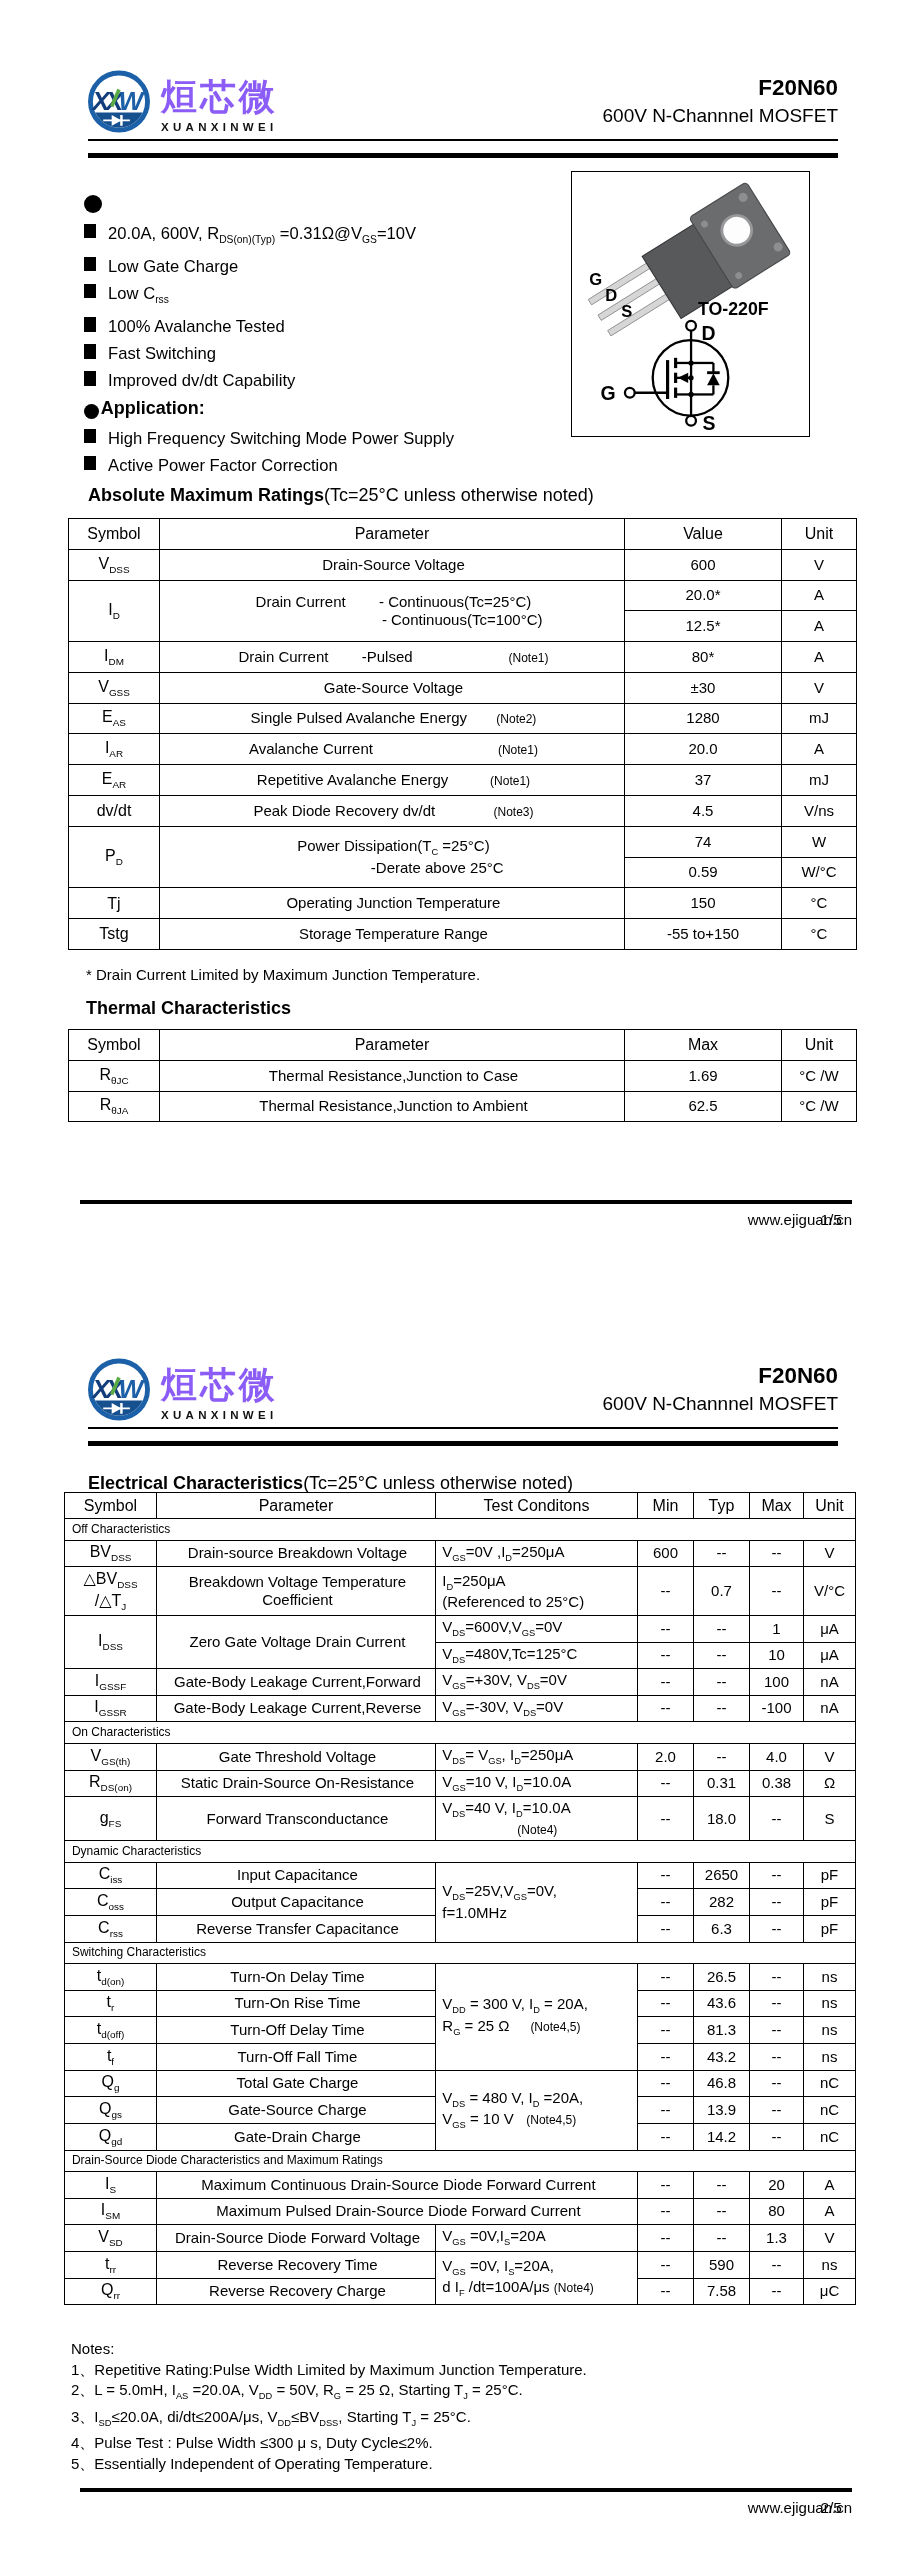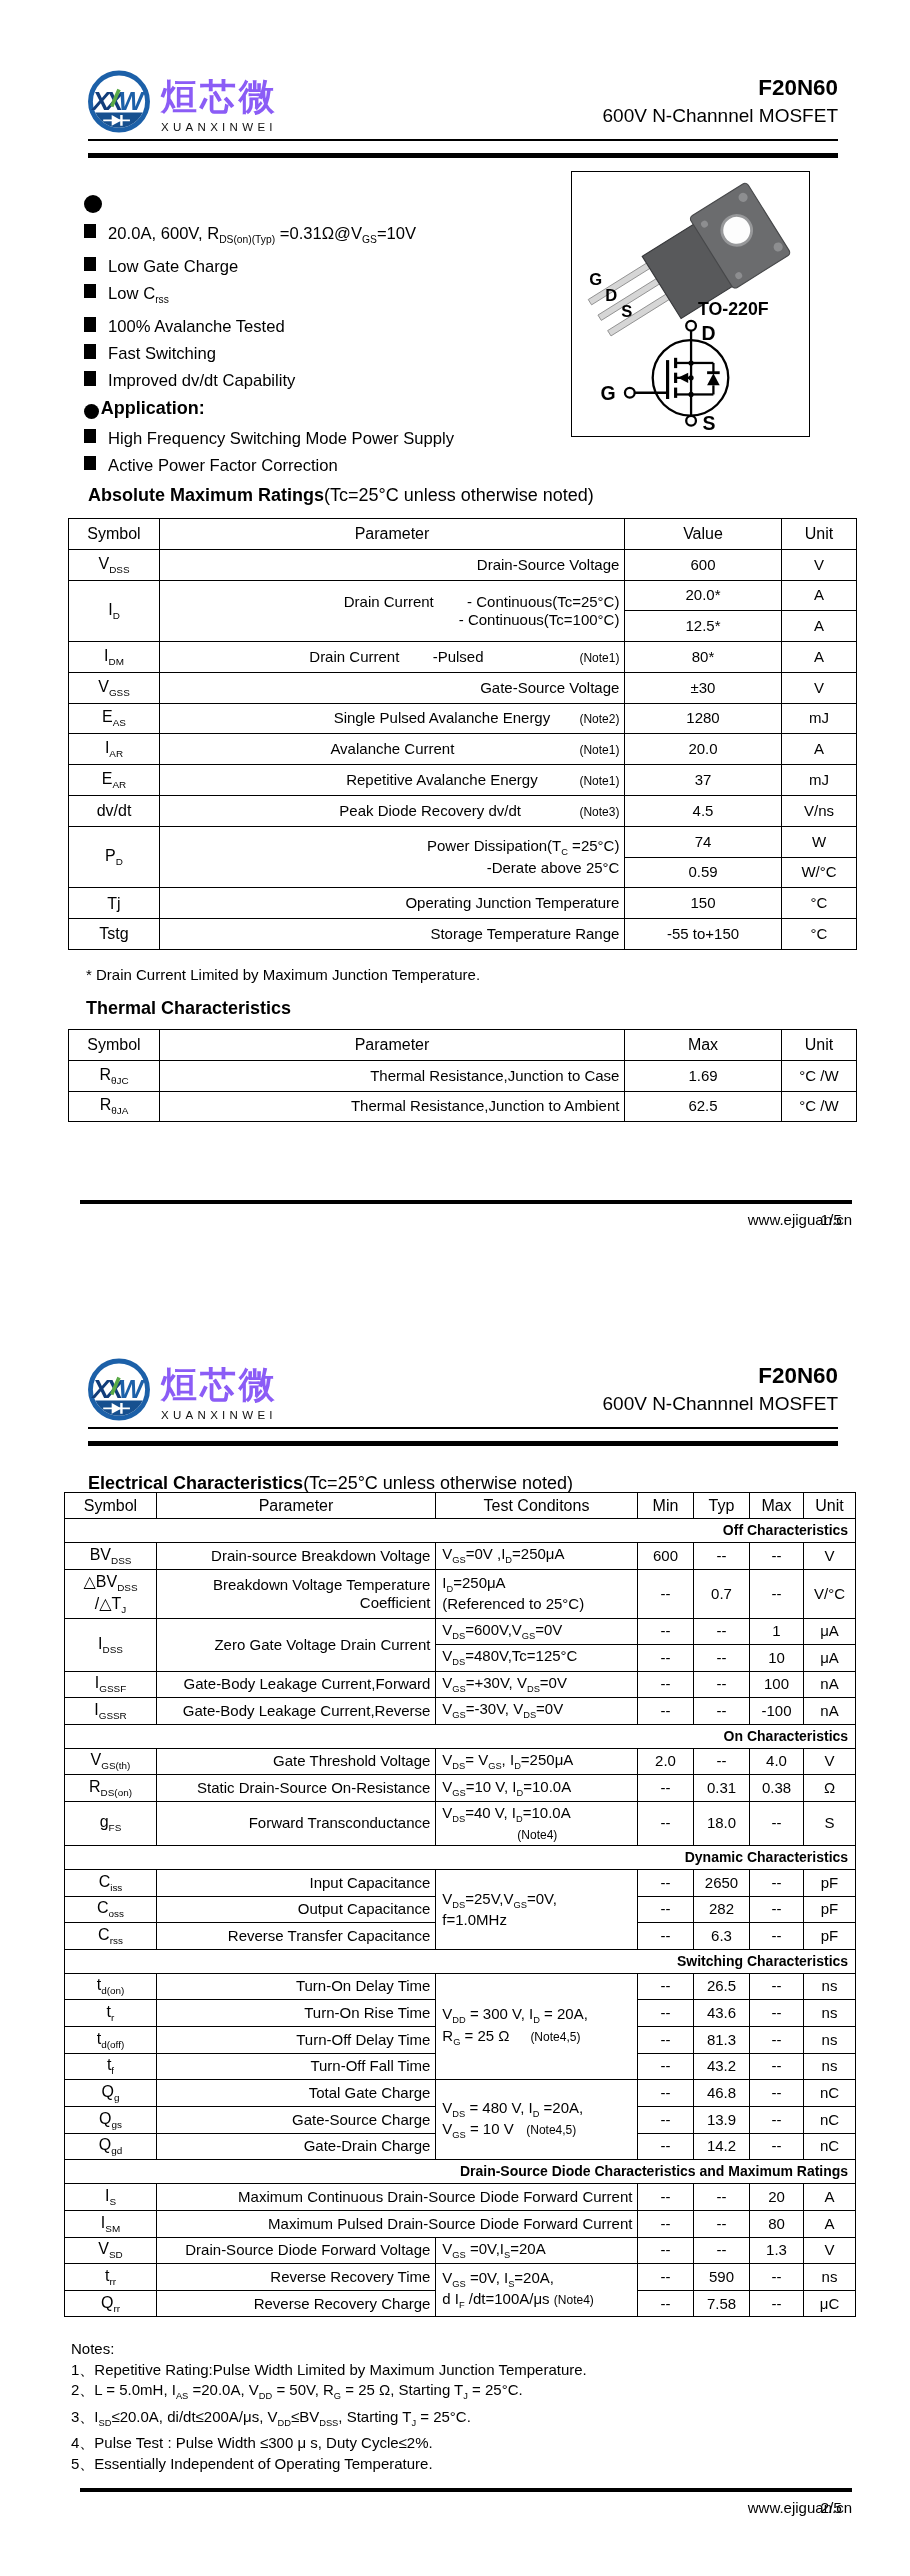--- a/index.html
+++ b/index.html
@@ -4,21 +4,21 @@
 <style>
   html,body{margin:0;padding:0;background:#ddd;}
   #canvas{position:relative;width:910px;height:2576px;background:#fff;
           font-family:"Liberation Sans","DejaVu Sans",sans-serif;color:#000;}
   .page{position:absolute;left:0;width:910px;height:1288px;background:#fff;overflow:hidden;}
   #p1{top:0}#p2{top:1288px}
   .abs{position:absolute}
   
   .brand{left:85px;top:70px;display:flex;align-items:flex-start;gap:8px}
   .brandtxt .cn{font-size:36px;font-weight:bold;letter-spacing:2.9px;line-height:1;margin-top:9.2px;color:#8b5cf6}
-  .brandtxt .en{font-size:11.5px;letter-spacing:4.3px;font-weight:400;margin-top:5.7px;color:#111}
+  .brandtxt .en{font-size:11.5px;letter-spacing:4.3px;font-weight:700;margin-top:5.7px;color:#111}
   .partinfo{right:72px;top:76px;text-align:right}
   .pn{font-size:22.4px;font-weight:bold;line-height:1.1}
   .ps{font-size:19px;margin-top:4.6px}
   .rule{left:88px;width:750px;background:#000}
   .thin{top:139px;height:1.7px}
   .thick{top:153px;height:4.6px}
   
   .features{left:84px;top:195px;width:485px;font-size:16.6px}
   .dot{width:18.4px;height:18.4px;border-radius:50%;background:#000;margin-bottom:10.3px}
   .features .li{display:flex;align-items:flex-start;margin-bottom:7.5px;line-height:19.5px}
@@ -36,23 +36,23 @@
   .h-elec{left:88px;top:185px}
   .h-thermal{left:86px;top:998px;font-size:18px;font-weight:bold}
   .fnote{left:86px;top:966px;font-size:15px}
   
   table.t{position:absolute;border-collapse:collapse;table-layout:fixed;background:#fff}
   .t td{border:1.7px solid #000;font-size:15px;text-align:center;vertical-align:middle;
         padding:2.9px 4.6px;white-space:pre-wrap;line-height:1.22;word-wrap:break-word}
   .t1 td{height:24px}
   .t3 td{height:22px;padding:1.7px 4.6px}
   td.sym{font-size:16px}
-  td.par{text-align:right;padding-left:7.5px}
+  td.par{text-align:center;padding-left:7.5px}
   td.cnd{text-align:left;padding-left:6.3px}
-  td.sec{text-align:right;font-weight:bold;font-size:14px;height:auto;padding:2.9px 6.9px}
+  td.sec{text-align:left;font-weight:normal;font-size:12px;height:auto;padding:2.9px 6.9px}
   td.hd{font-size:16px}
   #t1{left:68px;top:518px}
   #t2{left:68px;top:1029px}
   #t3{left:64px;top:204px}
   sub{font-size:62%}
   .nt{font-size:12px}
   
   .notes{left:71px;top:1052px;font-size:15px;width:746px}
   .notes .nlabel{margin-bottom:4.6px}
   .notes .li{margin-bottom:4px;line-height:16.6px}

